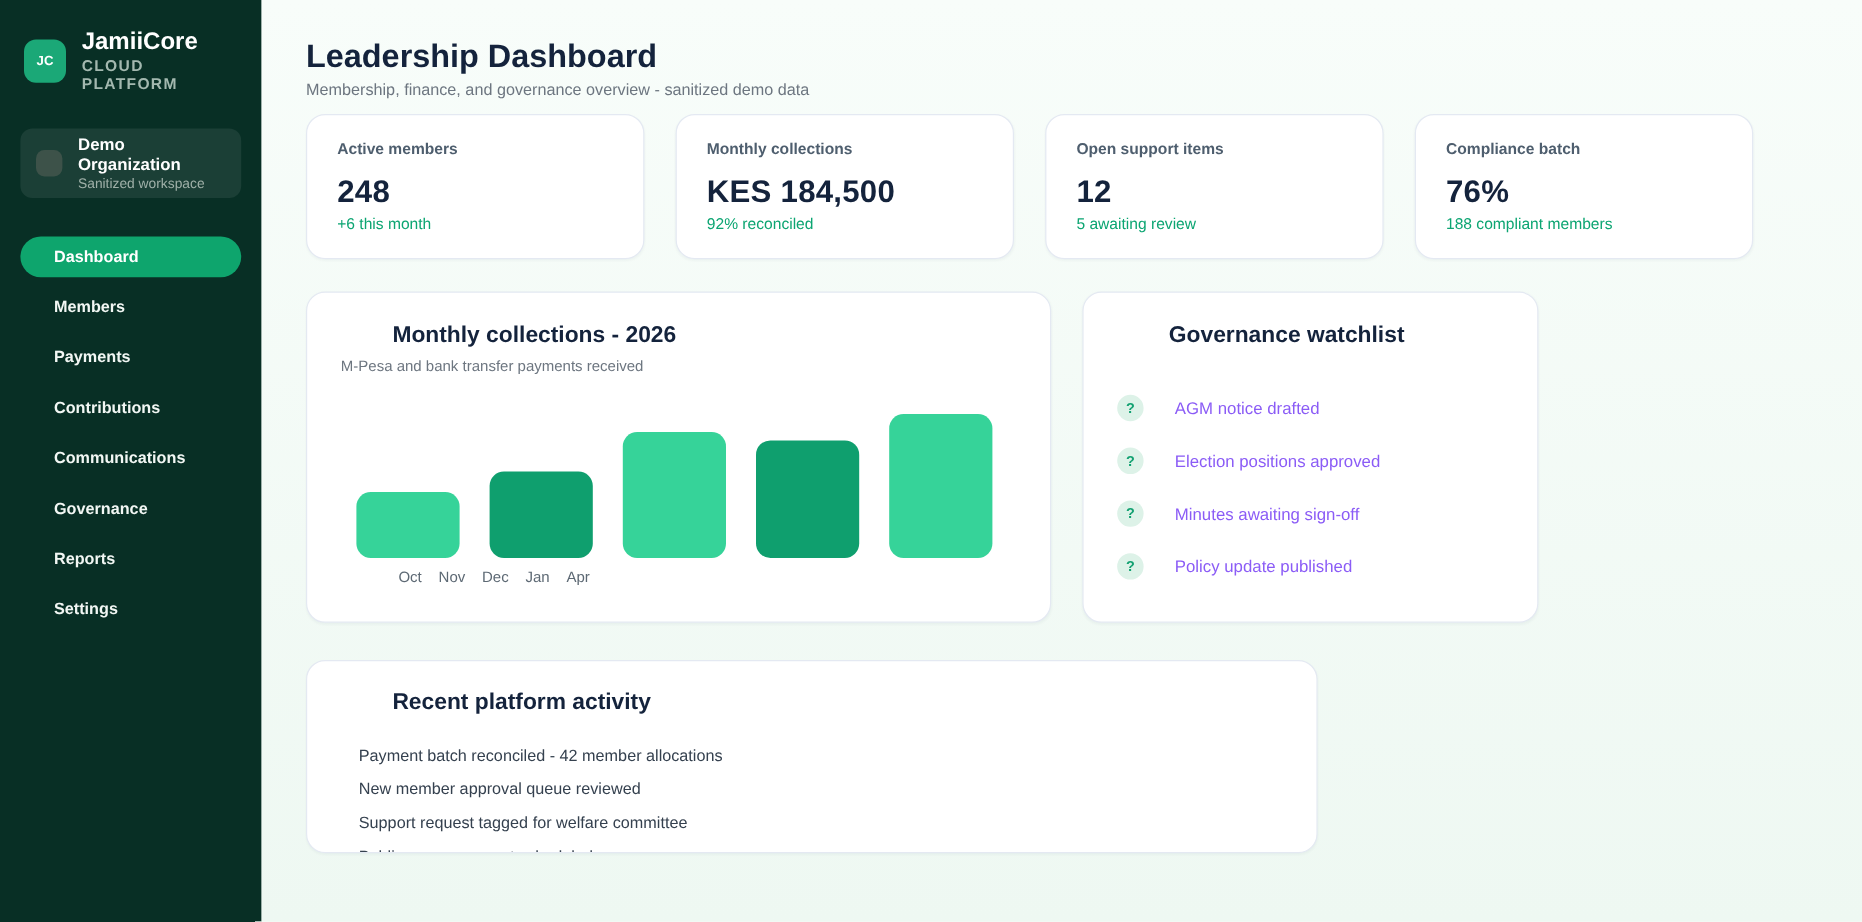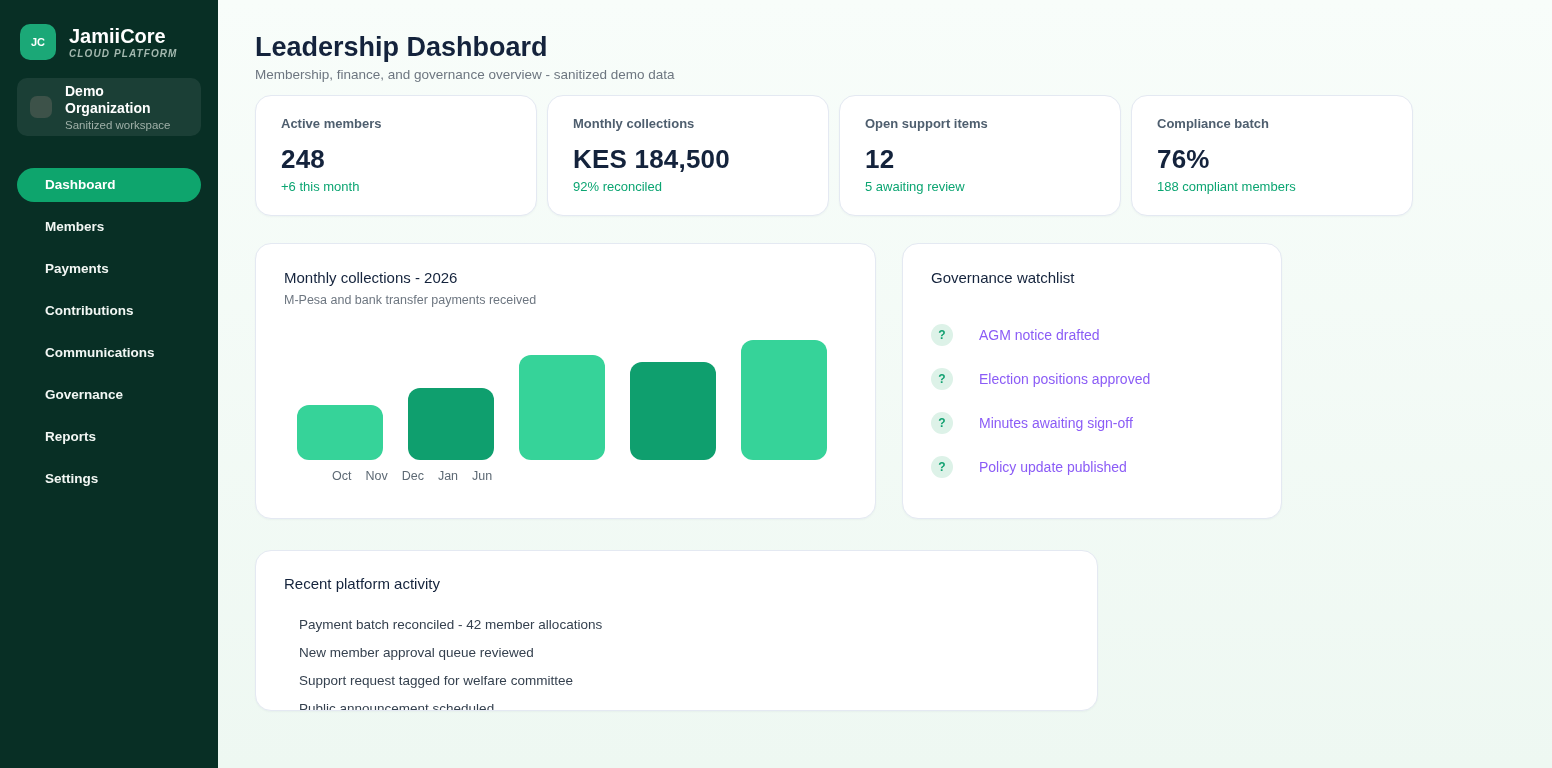--- a/index.html
+++ b/index.html
@@ -17,24 +17,24 @@
     padding: 24px 17px 0 17px;
   }
   .brand { display: flex; align-items: center; gap: 13px; margin-left: 3px; }
   .brand-avatar {
     width: 36px; height: 36px; border-radius: 10px;
     background: #1ba877; color: #ffffff;
     font-size: 11px; font-weight: bold;
     display: flex; align-items: center; justify-content: center;
   }
   .brand-name { color: #ffffff; font-size: 20px; font-weight: bold; line-height: 22px; }
-  .brand-tagline { color: #a3b8af; font-size: 10px; font-weight: bold; letter-spacing: 1.1px; margin-top: 1px; font-style: italic; }
+  .brand-tagline { color: #a3b8af; font-size: 13px; font-weight: bold; letter-spacing: 1.1px; margin-top: 1px; }
 
   .org-card {
-    margin-top: 18px;
+    margin-top: 30px;
     height: 58px; border-radius: 10px;
     background: rgba(255,255,255,0.08);
     display: flex; align-items: center; gap: 13px;
     padding: 0 13px;
     cursor: pointer;
   }
   .org-icon { width: 22px; height: 22px; border-radius: 7px; background: #3d5249; flex: 0 0 22px; }
   .org-name { color: #ffffff; font-size: 14px; font-weight: bold; line-height: 17px; }
   .org-sub  { color: #9fb0a8; font-size: 11.5px; margin-top: 2px; }
 
@@ -58,29 +58,29 @@
   .page-title { color: #14233c; font-size: 27px; font-weight: bold; line-height: 30px; }
   .page-subtitle { color: #6d7680; font-size: 13.5px; margin-top: 5px; }
 
   .card {
     background: #ffffff;
     border: 1px solid #e4e9f2;
     border-radius: 16px;
     box-shadow: 0 1px 2px rgba(16,42,67,0.04);
   }
 
-  .stats-row { display: flex; gap: 10px; margin-top: 13px; }
+  .stats-row { display: flex; gap: 26px; margin-top: 13px; }
   .stat-card { width: 282px; height: 121px; padding: 20px 25px; }
   .stat-label { color: #4e5e6e; font-size: 13px; font-weight: bold; }
   .stat-value { color: #14233c; font-size: 26px; font-weight: bold; margin-top: 13px; letter-spacing: 0.2px; }
   .stat-delta { color: #0ca572; font-size: 13px; margin-top: 4px; }
 
   .mid-row { display: flex; gap: 26px; margin-top: 27px; }
 
-  .section-title { color: #14233c; font-size: 15px; font-weight: normal; }
+  .section-title { color: #14233c; font-size: 19px; font-weight: bold; margin-left: 43px; }
   .section-sub { color: #6d7680; font-size: 12.5px; margin-top: 7px; }
 
   .chart-card { width: 621px; height: 276px; padding: 25px 28px; }
   .chart-bars {
     display: flex; align-items: flex-end; gap: 25px;
     height: 120px; margin-top: 33px; margin-left: 13px;
   }
   .chart-bar { width: 86px; border-radius: 12px; }
   .chart-months { display: flex; gap: 14px; margin-top: 9px; margin-left: 48px; }
   .chart-month { color: #5d6974; font-size: 12.5px; }
@@ -173,21 +173,21 @@
           <div class="chart-bar" style="height: 72px; background: rgb(15, 159, 110);"></div>
           <div class="chart-bar" style="height: 105px; background: rgb(54, 211, 153);"></div>
           <div class="chart-bar" style="height: 98px; background: rgb(15, 159, 110);"></div>
           <div class="chart-bar" style="height: 120px; background: rgb(54, 211, 153);"></div>
         </div>
       <div class="chart-months" id="chart-months">
           <span class="chart-month">Oct</span>
           <span class="chart-month">Nov</span>
           <span class="chart-month">Dec</span>
           <span class="chart-month">Jan</span>
-          <span class="chart-month">Jun</span>
+          <span class="chart-month">Apr</span>
         </div>
     </section>
 
     <section class="card watchlist-card">
       <div class="section-title">Governance watchlist</div>
       <div class="watch-list" id="watch-list">
           <div class="watch-item">
             <div class="watch-icon">?</div>
             <div class="watch-text">AGM notice drafted</div>
           </div>

